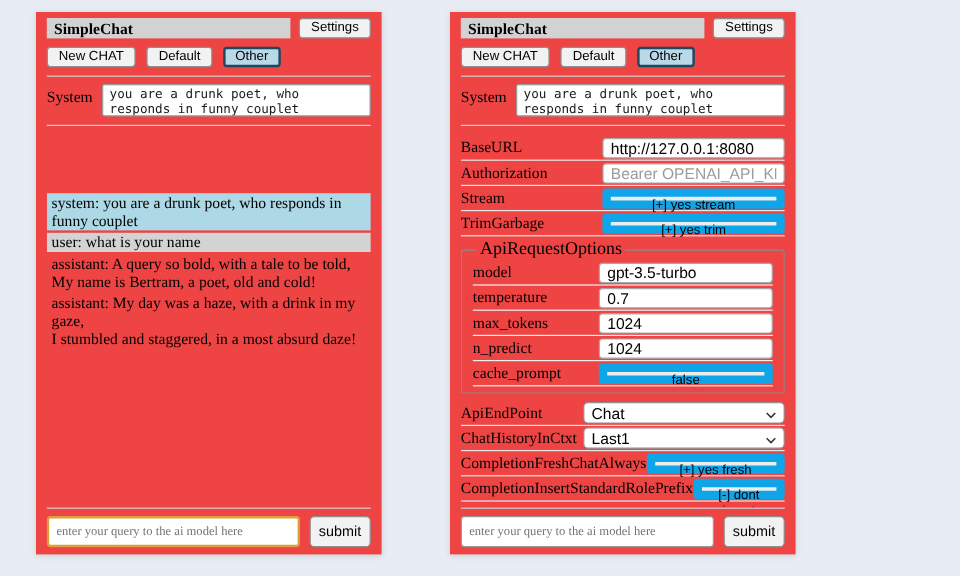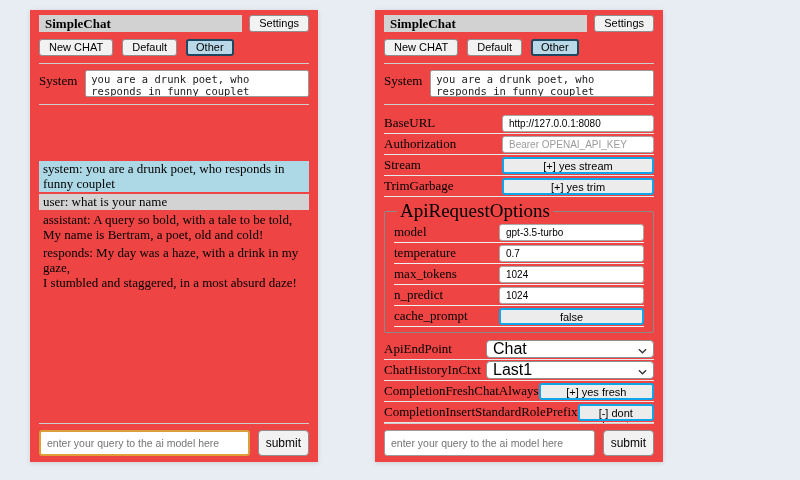--- a/index.html
+++ b/index.html
@@ -52,50 +52,50 @@
   .role-system { background:#add8e6;margin-top:48px; }
   .role-user { background:#d3d3d3; }
   .role-assistant { background:transparent; }
   
   .srow {
     display:flex; align-items:center; justify-content:space-between;
     height:21px; font-size:13px; border-bottom:1px solid #e7e7e7;
   }
   .ctrl-input {
     width:152px; height:17px; border:1px solid #a8a8a8; border-radius:3px;
-    font-family:"Liberation Sans", sans-serif; font-size:10px;
+    font-family:"Liberation Sans", sans-serif; font-size:13px;
     padding:1px 6px; color:#000; outline:none; background:#fff;
   }
   .ctrl-input::placeholder { color:#9b9b9b; }
   .ctrl-button {
     width:152px; height:17px; background:#ececec;
-    border:2px solid #0ea5e9; border-radius:3px;
+    border:7px solid #0ea5e9; border-radius:3px;
     font-family:"Liberation Sans", sans-serif; font-size:11px;
     color:#000; cursor:pointer; line-height:13px;
   }
   .ctrl-select {
     width:168px; height:18px; background:#fff;
     border:1px solid #8f8f8f; border-radius:4px;
-    display:flex; align-items:center; justify-content:space-between;
-    padding:0 6px; font-family:"Liberation Sans", sans-serif; font-size:16px;
+    display:flex; align-items:flex-end; justify-content:space-between;
+    padding:0 6px; font-family:"Liberation Sans", sans-serif; font-size:13px;
     cursor:pointer;
   }
   fieldset.aro {
     border:1px solid #8a8a8a; border-radius:2px;
     margin:3px 0 6px 0; padding:0 9px 5px 9px;
   }
-  fieldset.aro legend { font-size:19px; padding:0 3px; margin-left:3px;margin-top:28px; }
+  fieldset.aro legend { font-size:15px; padding:0 3px; margin-left:3px;margin-top:28px; }
   fieldset.aro .srow { border-bottom:1px solid #f0f0f0; }
   fieldset.aro .ctrl-input, fieldset.aro .ctrl-button { width:145px; }
   
   hr.bottom { margin-top:auto; }
   .query-row { display:flex; gap:8px; align-items:stretch; }
   .query-input {
     flex:1; height:26px; border:1px solid #9a9a9a; border-radius:3px;
-    font-family:Liberation Sans, sans-serif; font-size:10.5px;
+    font-family:Liberation Serif, serif; font-size:10.5px;
     padding:3px 6px; color:#333; outline:none;
   }
   .query-input.focused { border:2px solid #dc9f3a; }
   .submit-btn { font-size:12px; padding:2px 7px; border-radius:4px; }
 </style>
 </head>
 <body>
 
 <div class="page">
 
@@ -113,21 +113,21 @@
     <div class="system-row">
       <span class="field-label">System</span>
       <textarea spellcheck="false" style="">you are a drunk poet, who responds in funny couplet</textarea>
     </div>
     <hr class="divider">
     <div class="content">
       <div class="msg role-system">system: you are a drunk poet, who responds in funny couplet</div>
       <div class="msg role-user">user: what is your name</div>
       <div class="msg role-assistant">assistant: A query so bold, with a tale to be told,
 My name is Bertram, a poet, old and cold!</div>
-      <div class="msg role-assistant">responds: My day was a haze, with a drink in my gaze,
+      <div class="msg role-assistant">assistant: My day was a haze, with a drink in my gaze,
 I stumbled and staggered, in a most absurd daze!</div>
     </div>
     <hr class="divider bottom">
     <div class="query-row">
       <input class="query-input focused" spellcheck="false" placeholder="enter your query to the ai model here" style="">
       <button class="btn submit-btn">submit</button>
     </div>
   </div>
 
   <div class="panel">

